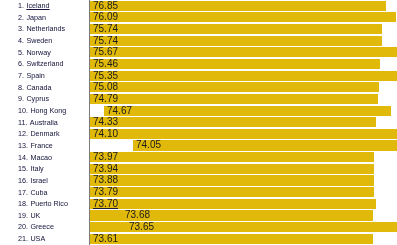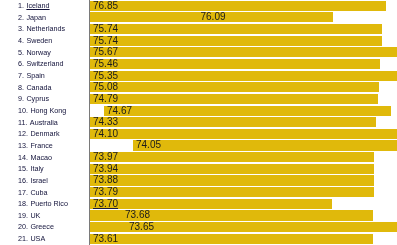--- a/index.html
+++ b/index.html
@@ -116,21 +116,21 @@
             <span class="bar-value">76.85</span>
           </div>
         </div>
       </div>
       <div class="row">
         <div class="label-cell">
           <span class="rank">2.</span>
           <span class="country">Japan</span>
         </div>
         <div class="bar-cell">
-          <div class="bar" style="width: 243px; justify-content: center;">
+          <div class="bar" style="width: 306px;">
             <span class="bar-value">76.09</span>
           </div>
         </div>
       </div>
       <div class="row">
         <div class="label-cell">
           <span class="rank">3.</span>
           <span class="country">Netherlands</span>
         </div>
         <div class="bar-cell">
@@ -292,21 +292,21 @@
             <span class="bar-value">73.79</span>
           </div>
         </div>
       </div>
       <div class="row">
         <div class="label-cell">
           <span class="rank">18.</span>
           <span class="country">Puerto Rico</span>
         </div>
         <div class="bar-cell">
-          <div class="bar" style="width: 242px; text-decoration: underline;">
+          <div class="bar" style="width: 286px; text-decoration: underline;">
             <span class="bar-value">73.70</span>
           </div>
         </div>
       </div>
       <div class="row">
         <div class="label-cell">
           <span class="rank">19.</span>
           <span class="country">UK</span>
         </div>
         <div class="bar-cell">

